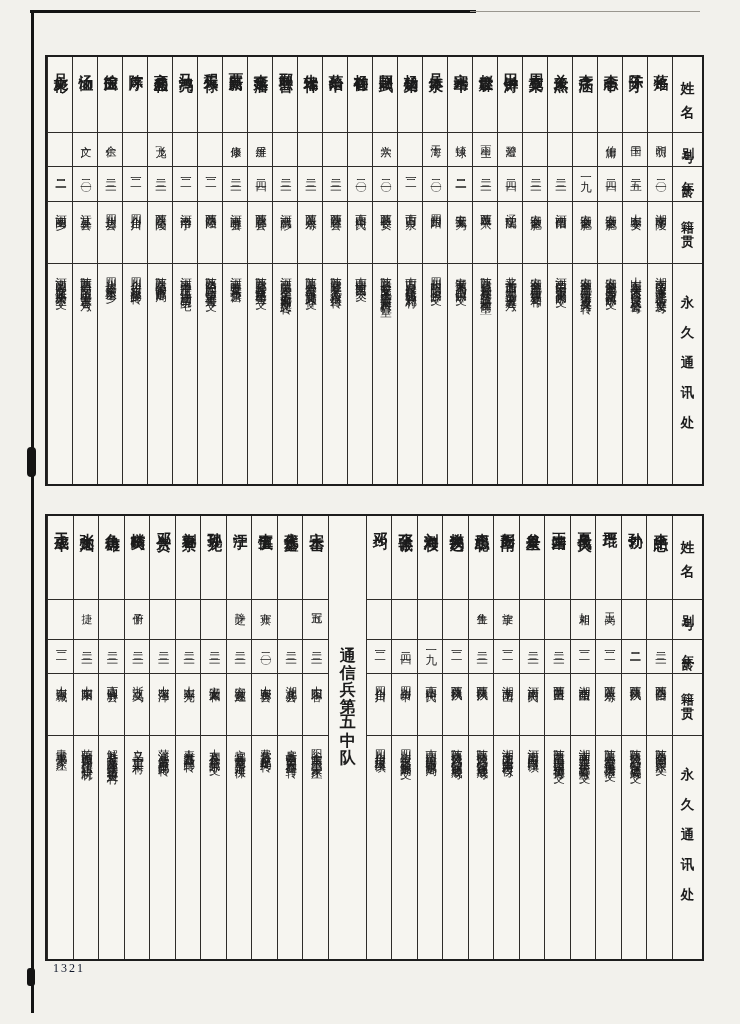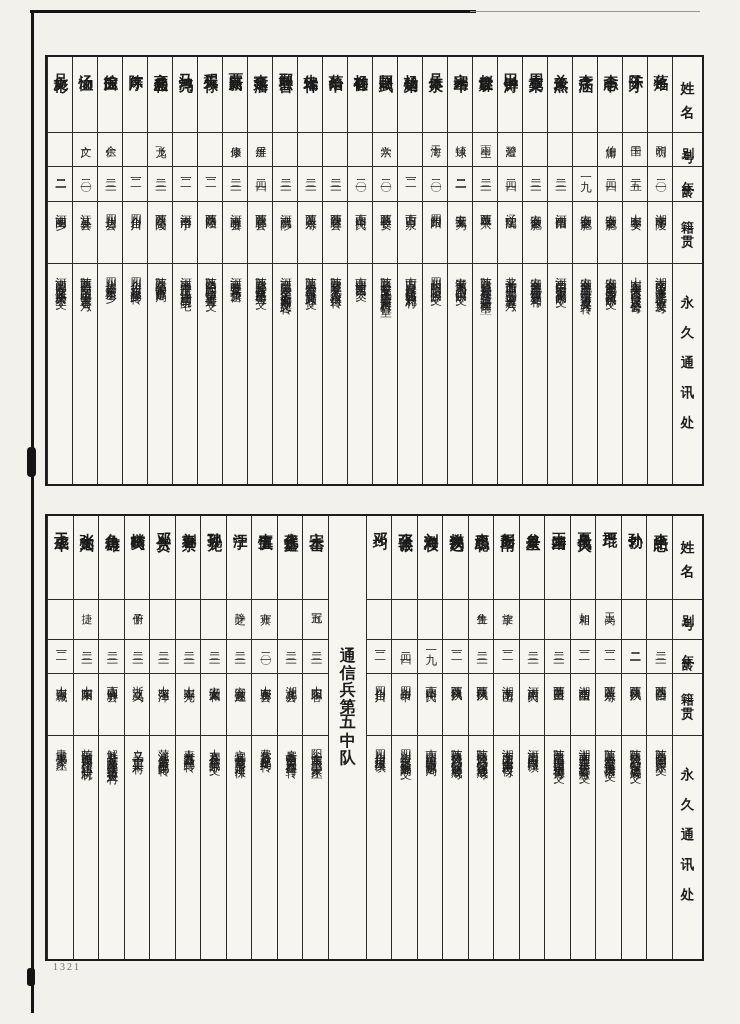--- a/index.html
+++ b/index.html
@@ -61,21 +61,21 @@
   .h-native{font-size:13px;letter-spacing:14px;padding-top:9px;}
   .h-addr{font-size:13.5px;letter-spacing:30px;padding-top:20px;}
   
   .c-title{
     height:100%;border-bottom:none;
     font-size:16px;font-weight:600;letter-spacing:17px;
     padding-top:118px;padding-right:10px;
   }
   .page-number{
     position:absolute;left:53px;top:961px;
-    font-size:10px;letter-spacing:2px;color:#737373;
+    font-size:12px;letter-spacing:2px;color:#0f172a;
   }
 </style>
 </head>
 <body>
 
 <div class="page">
 
   <div class="art art-top"></div>
   <div class="art art-top2"></div>
   <div class="art art-left"></div>

